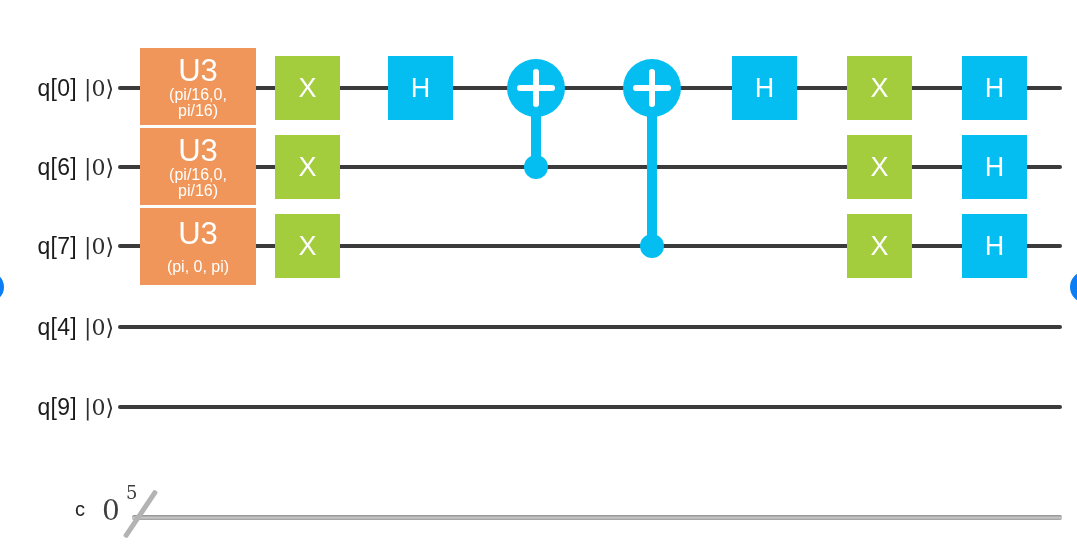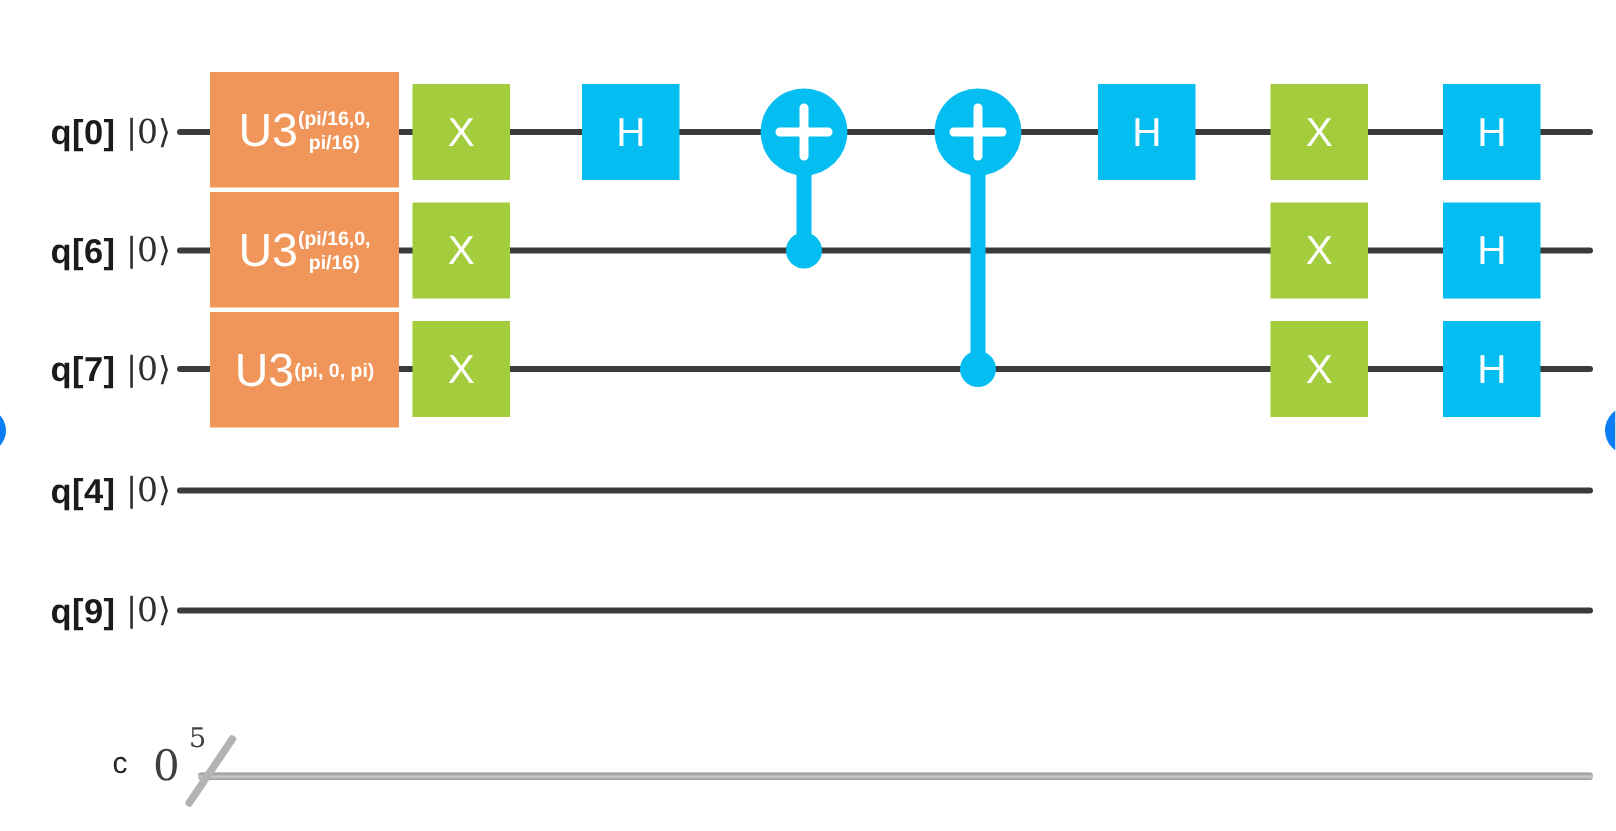--- a/index.html
+++ b/index.html
@@ -5,37 +5,37 @@
   html,body{margin:0;padding:0;background:#fff;overflow:hidden}
   #canvas{position:relative;width:1077px;height:554px;background:#ffffff;overflow:hidden;
           font-family:"Liberation Sans",sans-serif;}
 
   
   .wire{position:absolute;left:118px;width:944px;height:4px;background:var(--quantum-wire,#3B3B3B);border-radius:2px}
   .cwire{position:absolute;height:5px;background:linear-gradient(180deg,#8f8f8f,#c9c9c9 55%,#9c9c9c);border-radius:2px}
 
   
   .reg{position:absolute;left:0;width:114px;height:36px;display:flex;align-items:center;justify-content:flex-end;gap:7px}
-  .qname{font-weight:bold;font-size:23px;color:#1b1b1b;letter-spacing:.3px;white-space:nowrap}
+  .qname{font-weight:normal;font-size:23px;color:#1b1b1b;letter-spacing:.3px;white-space:nowrap}
   .ket{font-family:"DejaVu Serif","DejaVu Sans",serif;font-size:22px;color:#2e2e2e;white-space:nowrap}
 
   .clabel{position:absolute;font-size:20px;color:#242424}
   .cindex{position:absolute;font-family:"DejaVu Serif",serif;font-size:28px;color:#3f3f3f}
   .csize{position:absolute;font-family:"DejaVu Serif",serif;font-size:18px;color:#3f3f3f}
   .slash{position:absolute;width:5px;height:56px;background:#b3b3b3;transform:rotate(34deg);border-radius:2px}
 
   
   .gate{position:absolute;display:flex;align-items:center;justify-content:center;color:#fff;box-sizing:border-box}
   .sm{width:65px;height:64px;font-size:27px;font-weight:400}
   .x{background:var(--x-gate,#A3CD3D)}
   .h{background:var(--h-gate,#04BEF1)}
-  .u3{width:126px;background:var(--u3-gate,#F0965A);flex-direction:row;justify-content:center}
+  .u3{width:116px;background:var(--u3-gate,#F0965A);flex-direction:column;justify-content:center}
   .u3.gap{row-gap:9px}
   .u3t{font-size:31px;line-height:32px;font-weight:400}
-  .u3p{display:flex;flex-direction:column;font-size:13px;font-weight:bold;line-height:16px;text-align:center}
+  .u3p{display:flex;flex-direction:column;font-size:16px;font-weight:normal;line-height:16px;text-align:center}
 
   
   .cnot-line{position:absolute;width:10px;background:var(--cnot,#04BEF1)}
   .cnot-target{position:absolute;width:58px;height:58px;border-radius:50%;background:var(--cnot,#04BEF1)}
   .cnot-target .ph{position:absolute;left:50%;top:50%;width:38px;height:6px;margin:-3px 0 0 -19px;background:#fff;border-radius:3px}
   .cnot-target .pv{position:absolute;left:50%;top:50%;width:6px;height:38px;margin:-19px 0 0 -3px;background:#fff;border-radius:3px}
   .cnot-dot{position:absolute;width:24px;height:24px;border-radius:50%;background:var(--cnot,#04BEF1)}
 
   
   .edge-btn{position:absolute;border-radius:50%;background:var(--edge-button,#0B7EF5)}

